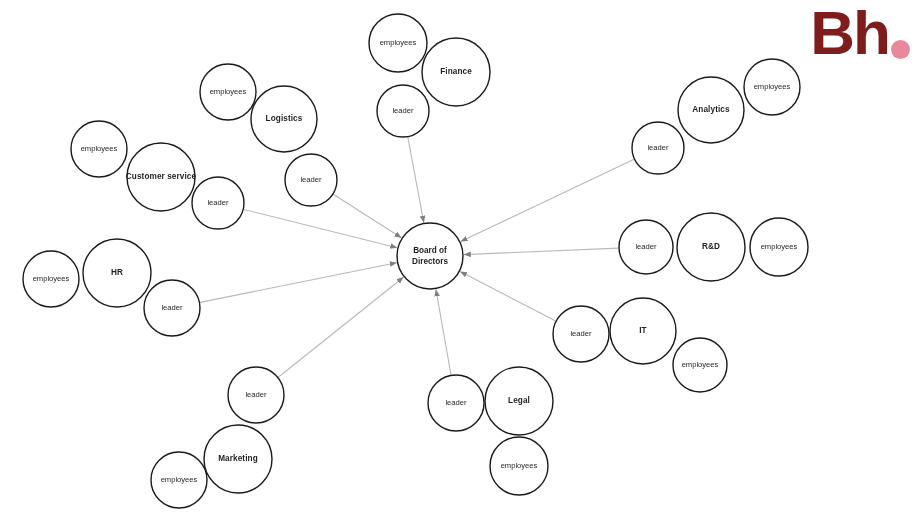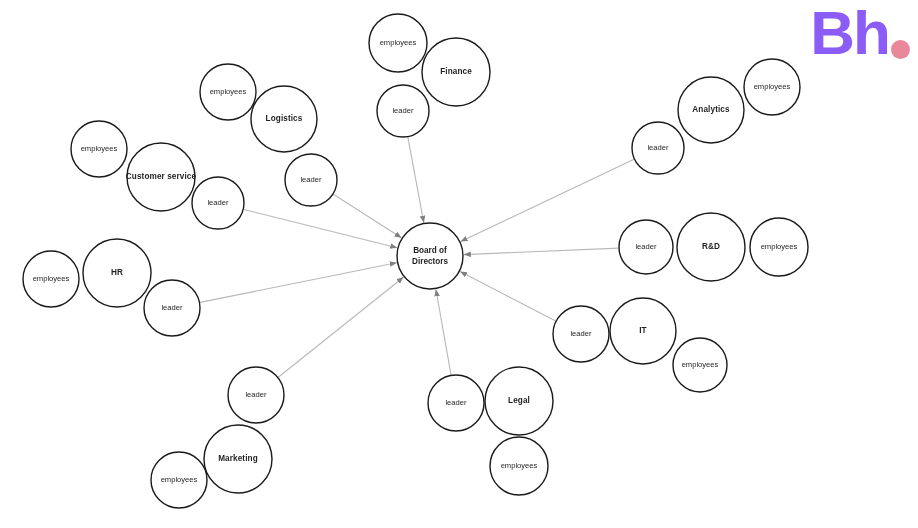--- a/index.html
+++ b/index.html
@@ -57,21 +57,21 @@
     display: flex;
     align-items: flex-start;
     line-height: 1;
     user-select: none;
   }
   .logo-text {
     font-family: "Liberation Sans", sans-serif;
     font-weight: bold;
     font-size: 62px;
     letter-spacing: -2px;
-    color: #8b5cf6;
+    color: #7f1d1d;
   }
   .logo-dot {
     width: 19px;
     height: 19px;
     border-radius: 50%;
     background: #e8889a;
     margin-left: 2px;
     margin-top: 38px;
   }
 </style>

